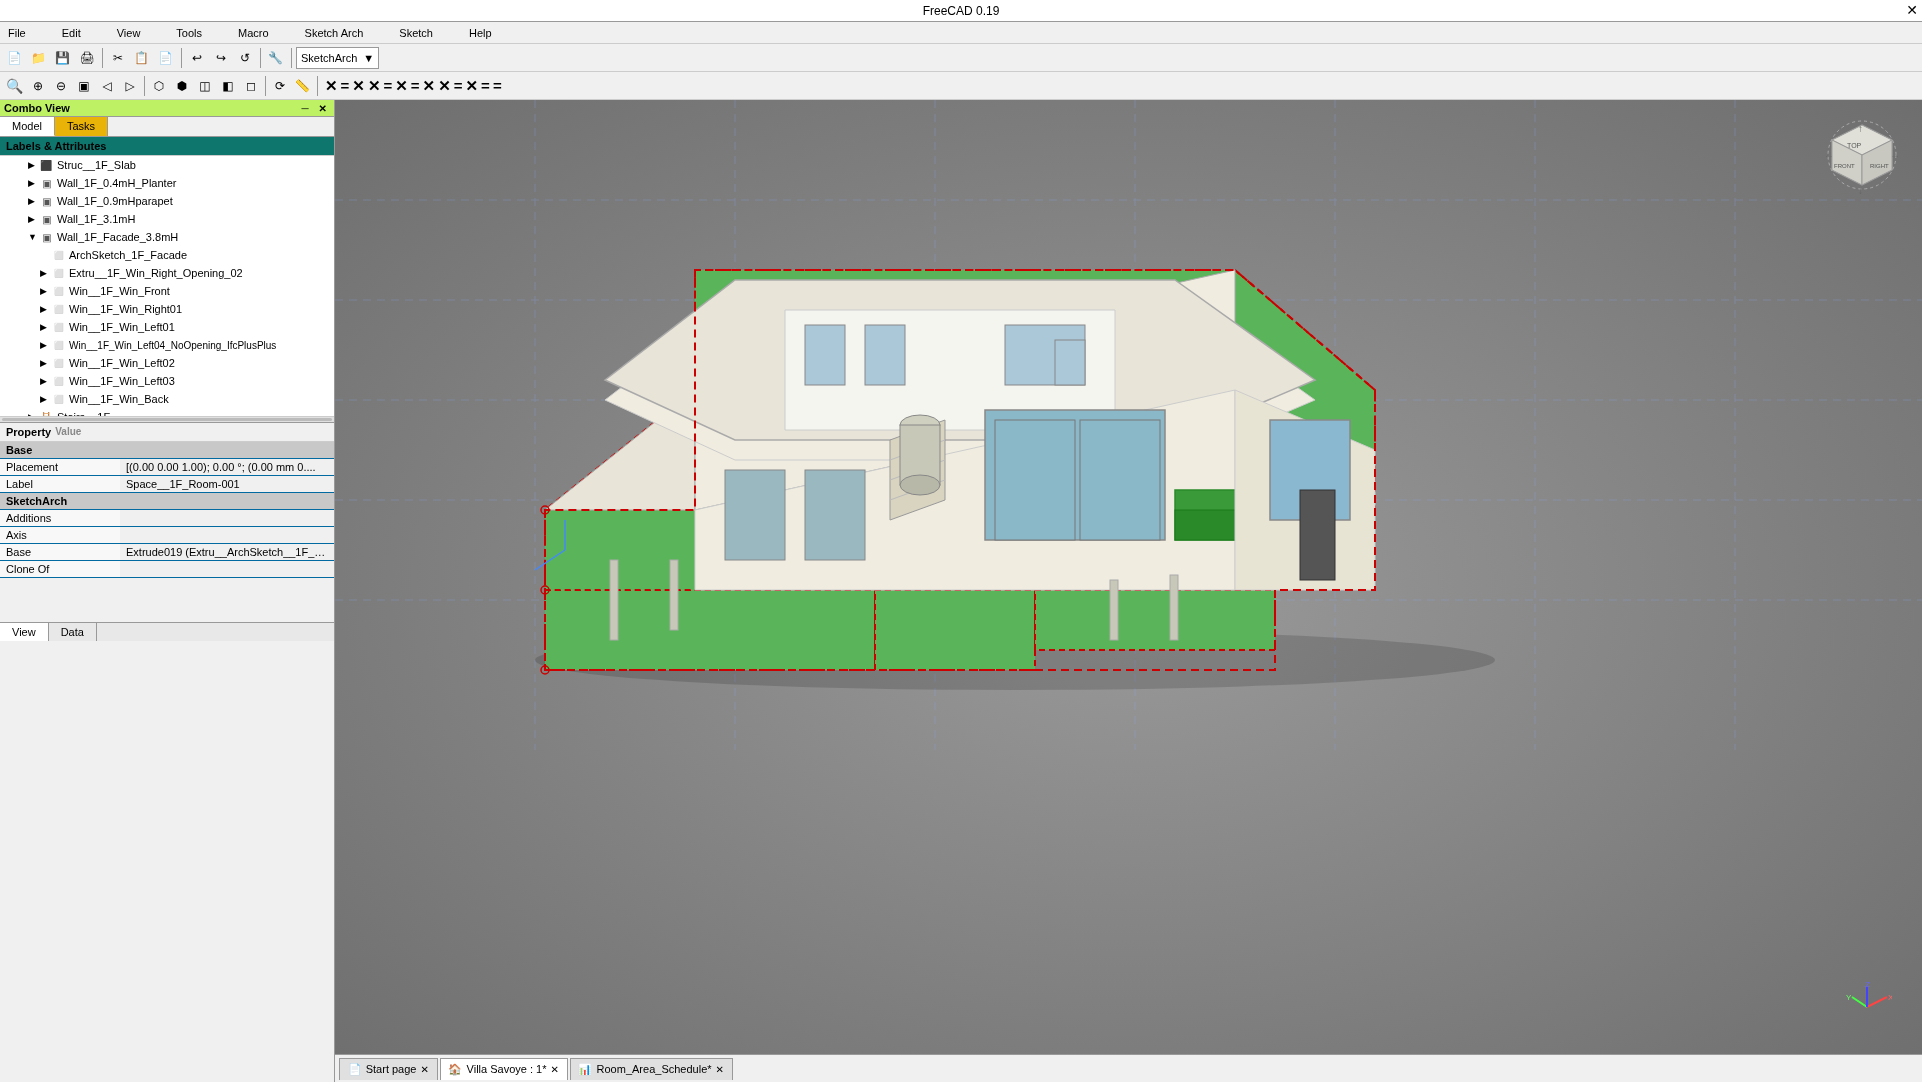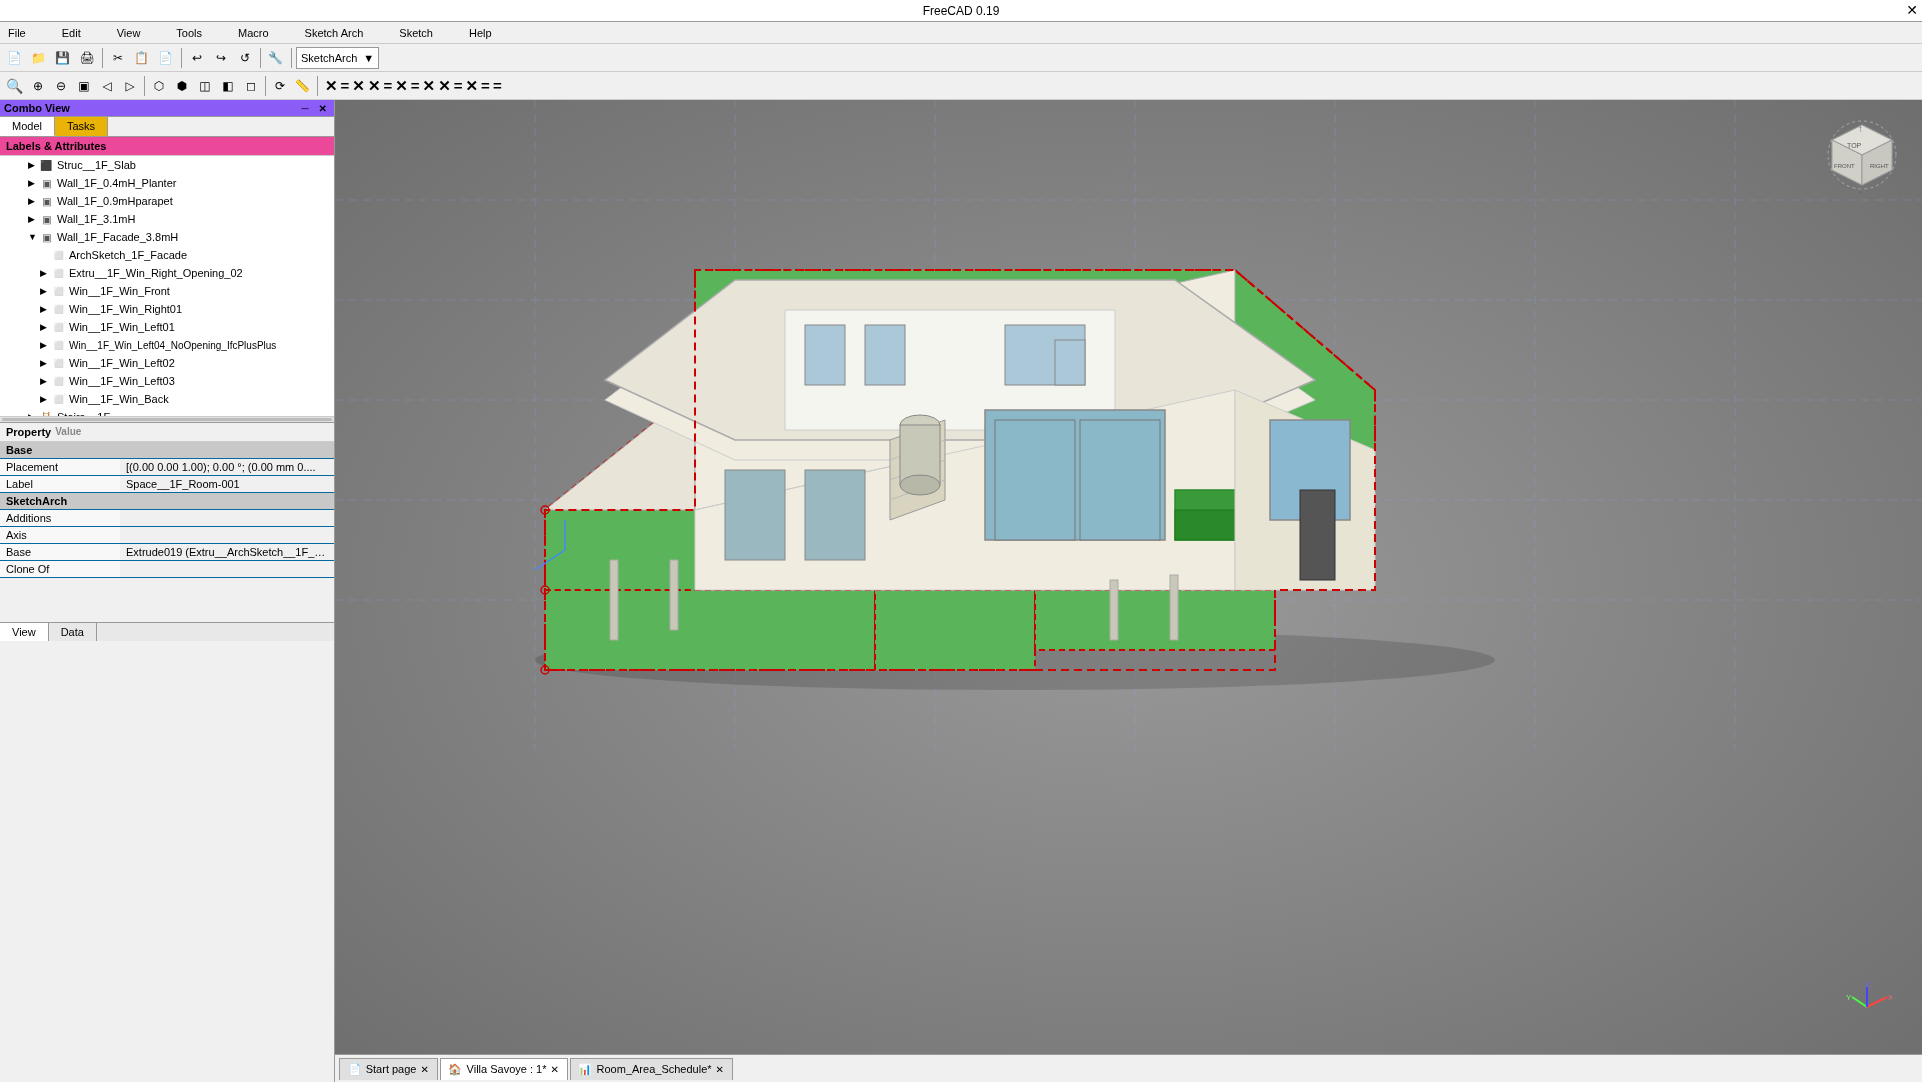--- a/index.html
+++ b/index.html
@@ -19,26 +19,26 @@
     .toolbar-sep { width: 1px; height: 20px; background: #999; margin: 0 2px; }
     .toolbar-dropdown { height: 22px; display: flex; align-items: center; border: 1px solid #999; background: #fff; padding: 0 4px; cursor: pointer; font-size: 11px; }
     
     
     #main { display: flex; height: calc(1082px - 22px - 22px - 28px - 28px); }
     
     
     #left-panel { width: 335px; display: flex; flex-direction: column; background: #f0f0f0; border-right: 1px solid #999; }
     
     
-    #combo-view-header { background: #8b5cf6; padding: 2px 4px; font-size: 11px; font-weight: bold; border-bottom: 1px solid #999; display: flex; justify-content: space-between; align-items: center; }
+    #combo-view-header { background: #bef264; padding: 2px 4px; font-size: 11px; font-weight: bold; border-bottom: 1px solid #999; display: flex; justify-content: space-between; align-items: center; }
     #model-tabs { display: flex; border-bottom: 1px solid #999; background: #f0f0f0; }
     .model-tab { padding: 3px 12px; cursor: pointer; border-right: 1px solid #999; font-size: 11px; background: #eab308; }
     .model-tab.active { background: #fff; border-bottom: 1px solid #fff; }
     
-    #labels-header { padding: 3px 6px; font-size: 11px; font-weight: bold; border-bottom: 1px solid #ccc; background: #ec4899; }
+    #labels-header { padding: 3px 6px; font-size: 11px; font-weight: bold; border-bottom: 1px solid #ccc; background: #0f766e; }
     
     #tree-view { flex: 1; overflow-y: auto; background: #fff; font-size: 11px; }
     .tree-item { padding: 2px 4px; cursor: pointer; display: flex; align-items: center; white-space: nowrap; }
     .tree-indent-2 { padding-left: 28px; }
     .tree-indent-3 { padding-left: 40px; }
     .tree-icon { width: 14px; height: 14px; margin-right: 3px; display: inline-flex; align-items: center; justify-content: center; font-size: 10px; flex-shrink: 0; }
     .expand-arrow { width: 10px; margin-right: 2px; cursor: pointer; flex-shrink: 0; font-size: 9px; }
     
     
     #property-panel { height: 200px; border-top: 1px solid #999; background: #f0f0f0; display: flex; flex-direction: column; }

